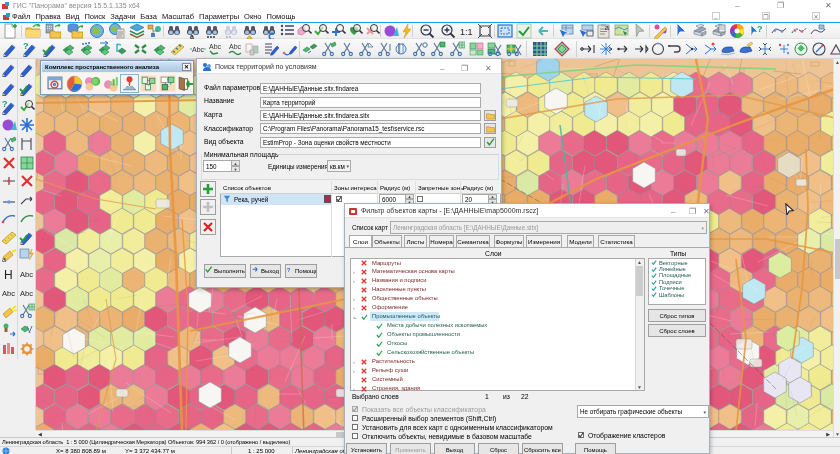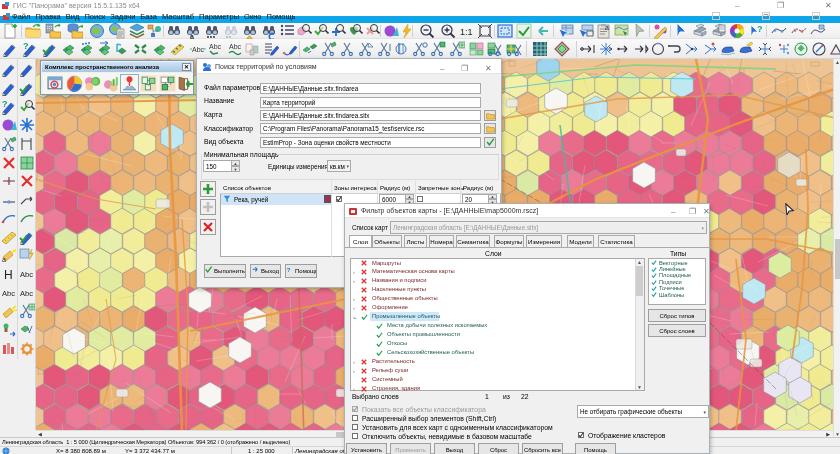--- a/index.html
+++ b/index.html
@@ -1,18 +1,18 @@
 <!DOCTYPE html>
 <html><head><meta charset="utf-8"><style>
 *{margin:0;padding:0;box-sizing:border-box}
 body{width:840px;height:454px;overflow:hidden;font-family:"Liberation Sans",sans-serif;background:#f0f0f0}
 #root{position:absolute;top:0;left:0;width:840px;height:454px;overflow:hidden}
 .abs{position:absolute}
 #titlebar{top:0;left:0;width:840px;height:11px;background:#fff;font-size:7px;color:#8a8a8a;line-height:11px}
-#menubar{top:11px;left:0;width:840px;height:12px;background:#fff;font-size:7.5px;color:#111;line-height:12px;border-bottom:7px solid #0ea5e9}
+#menubar{top:11px;left:0;width:840px;height:12px;background:#fff;font-size:7.5px;color:#111;line-height:12px;border-bottom:1px solid #0ea5e9}
 .mi{display:inline-block;margin:0 2.5px}
 #tb1{top:23px;left:0;width:840px;height:16px;background:linear-gradient(#fafafa,#eee);border-bottom:1px solid #e2e2e2}
 #tb2{top:39px;left:0;width:840px;height:20px;background:linear-gradient(#fafafa,#ebebeb);border-bottom:1px solid #d5d5d5}
 #lefttb{top:59px;left:0;width:36px;height:371px;background:#f0f0f0;border-right:1px solid #d5d5d5}
 #mapw{top:59px;left:36px;width:800px;height:371px;background:#ecc08a;overflow:hidden}
 #vscroll{top:59px;left:833px;width:7px;height:378px;background:#f2f2f2;border-left:1px solid #ddd}
 #hscroll{top:430px;left:36px;width:797px;height:7px;background:#f2f2f2;border-top:1px solid #ddd}
 #status1{top:437px;left:0;width:840px;height:9px;background:#f0f0f0;border-top:1px solid #c8c8c8;font-size:5.7px;letter-spacing:-0.06px;line-height:9px;color:#000}
 #status2{top:446px;left:0;width:840px;height:8px;background:#f0f0f0;border-top:1px solid #d8d8d8;font-size:6.0px;line-height:8px;color:#000}
 .wbtn{position:absolute;top:0;color:#777;font-size:8px}

